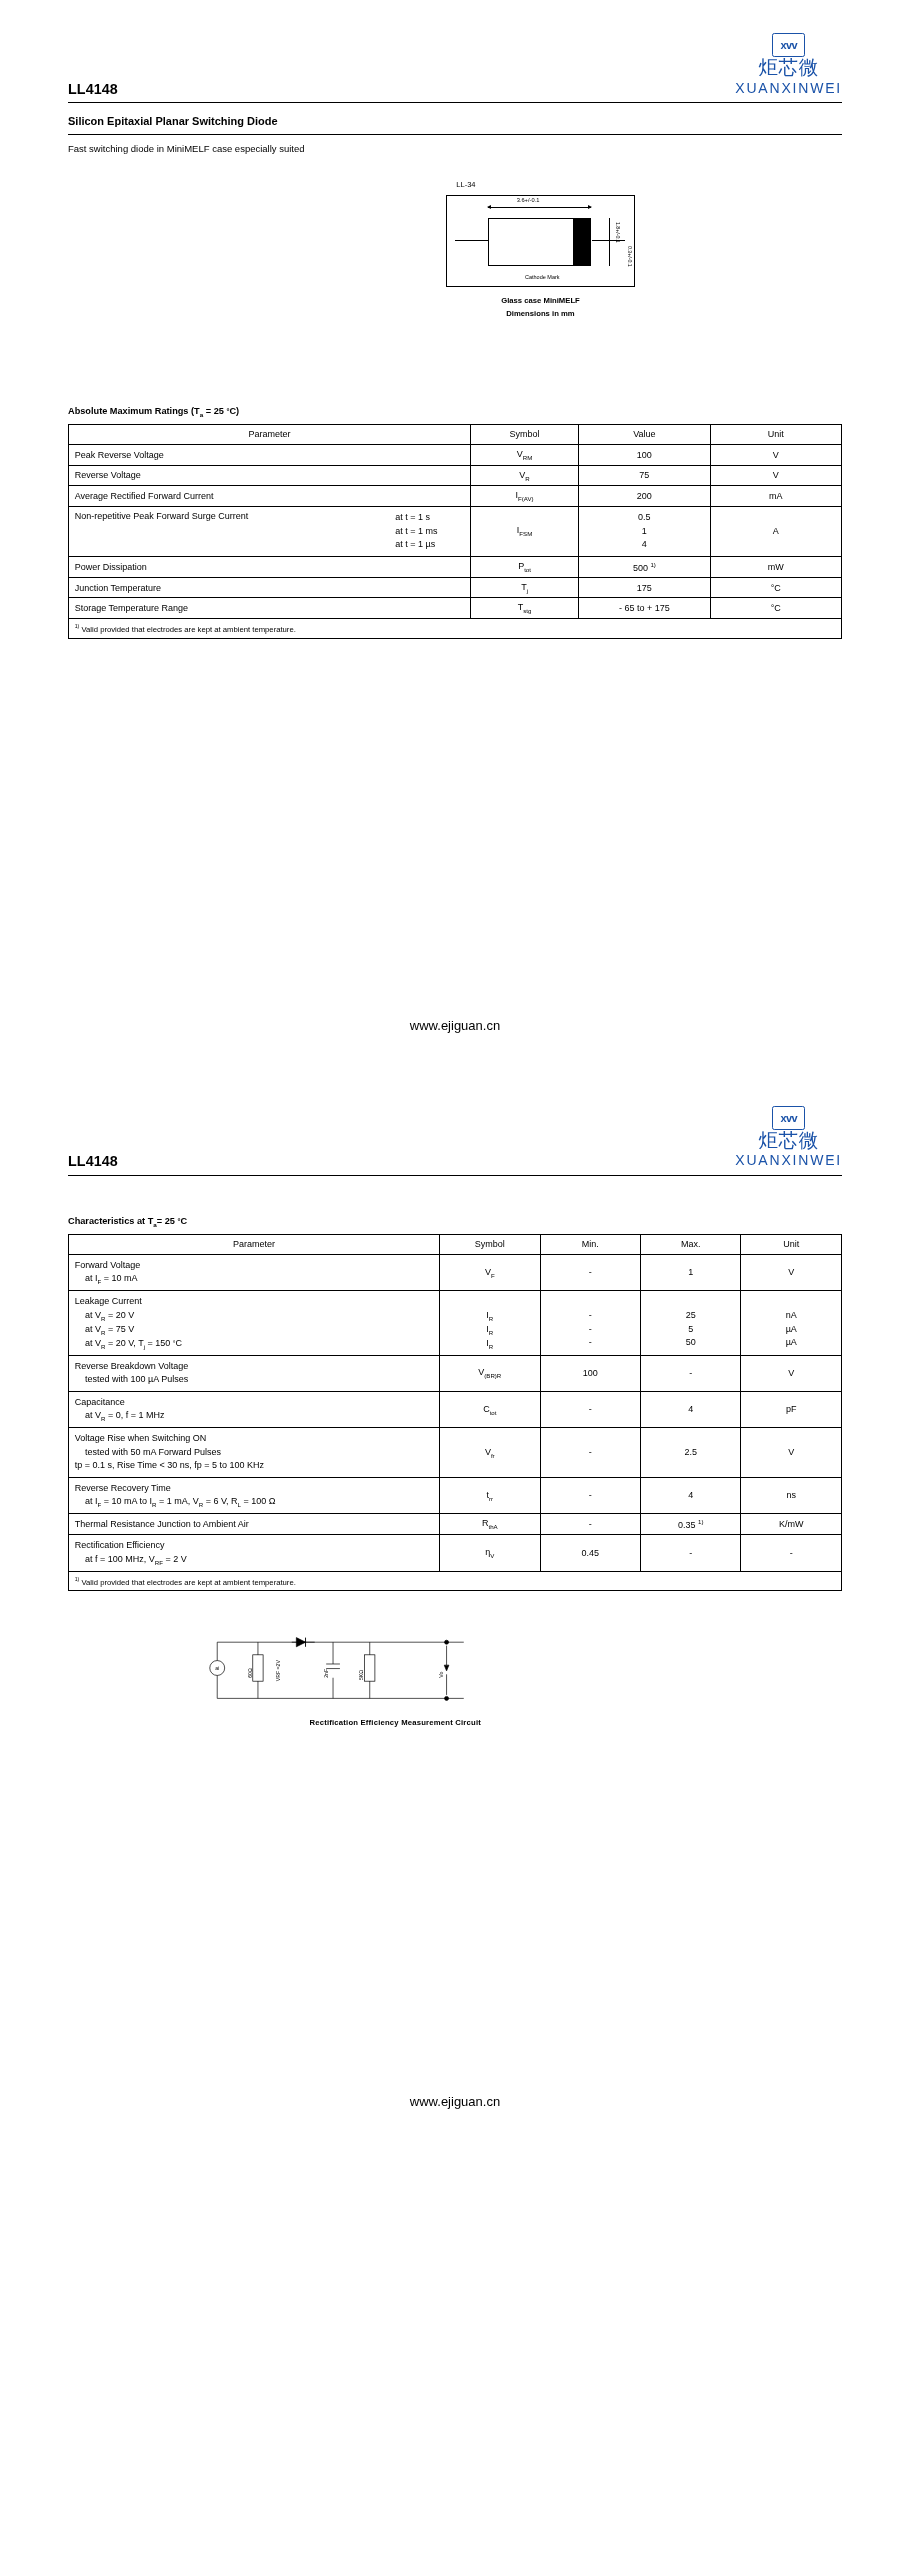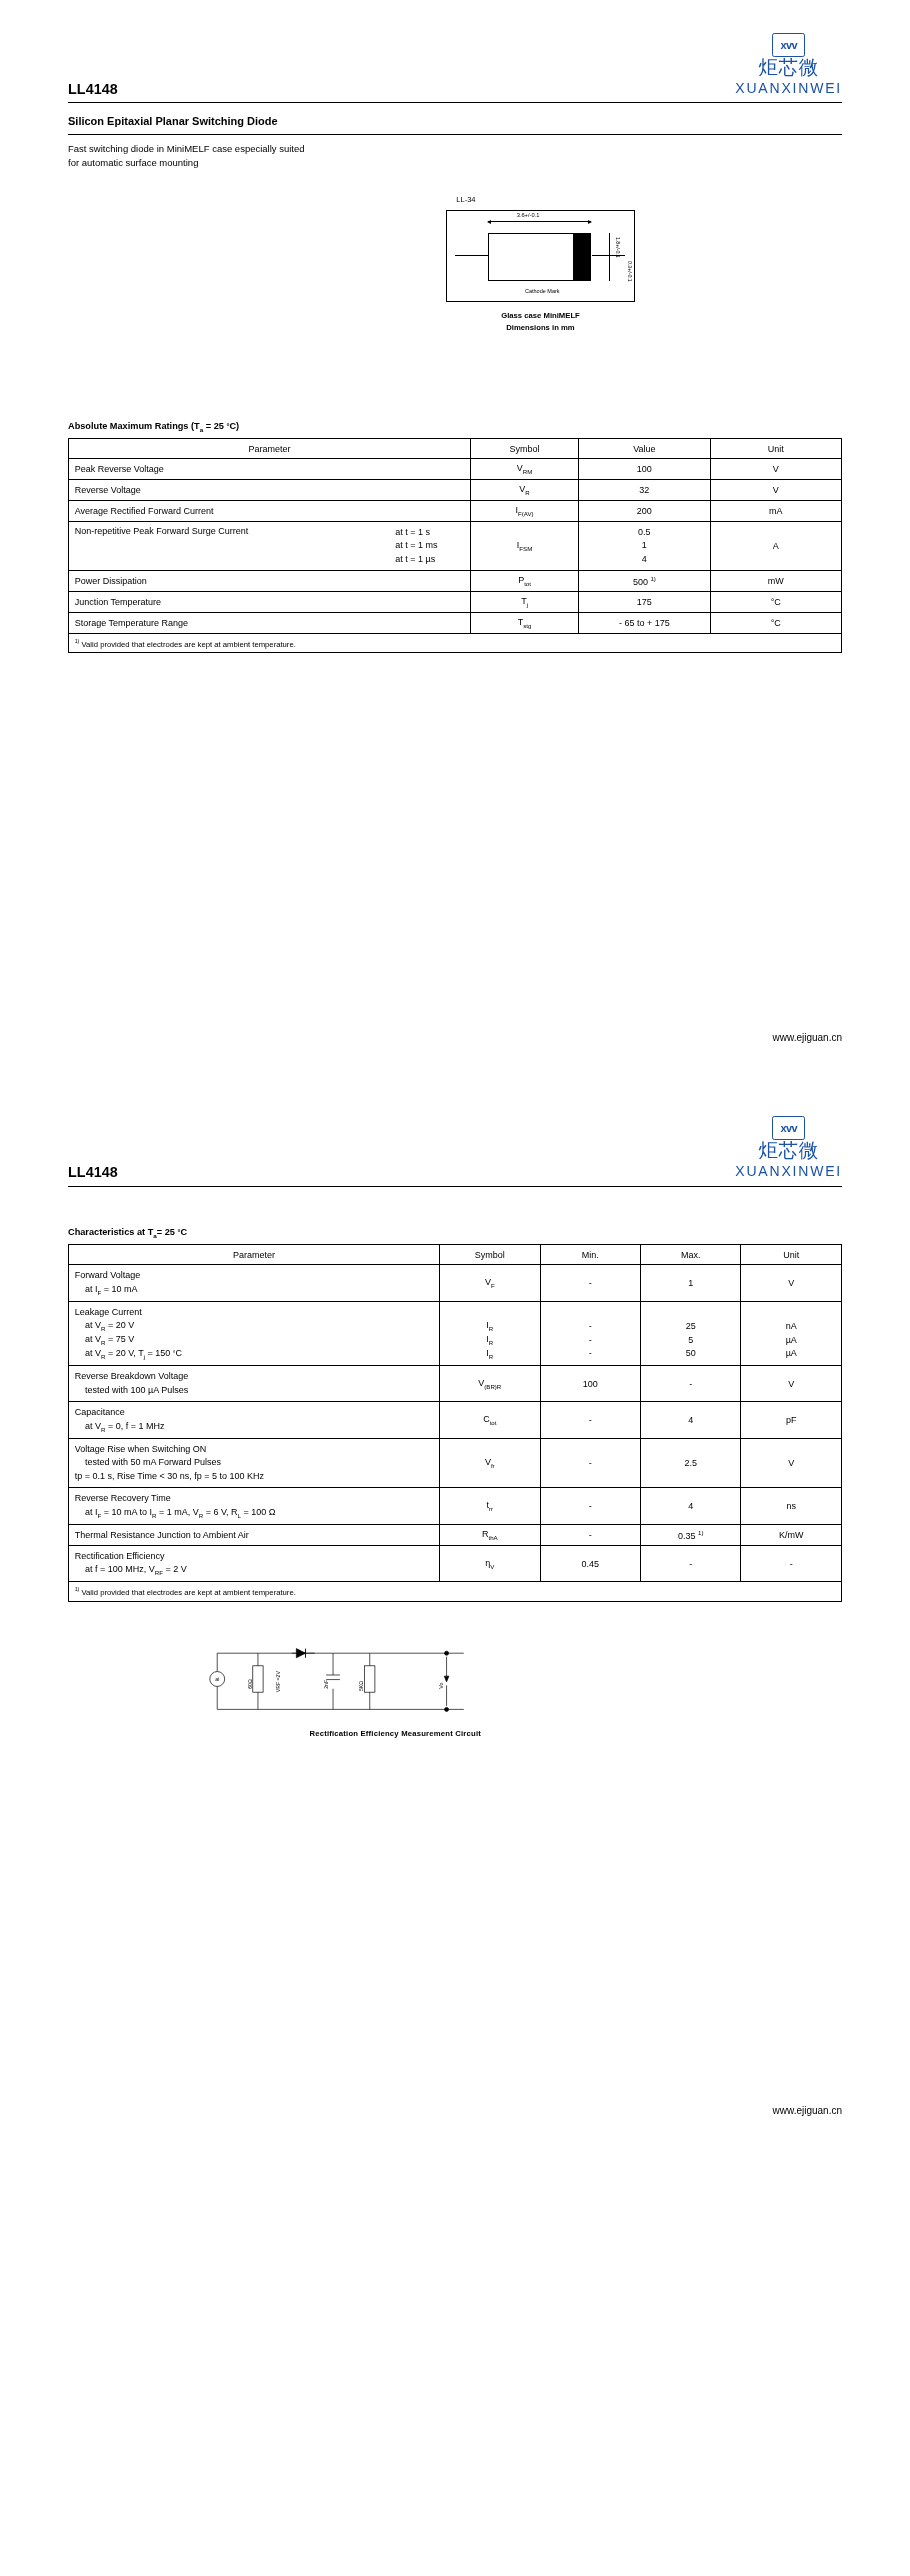--- a/index.html
+++ b/index.html
@@ -218,22 +218,22 @@
   sup { font-size: 0.68em; }
   .multi { line-height: 1.5; }
   .cond-cell {
     display: flex;
     justify-content: space-between;
   }
   .cond-left { }
   .cond-right { text-align: left; min-width: 69px; }
   
   .footer {
-    text-align: right;
-    font-size: 10px;
+    text-align: center;
+    font-size: 13px;
     color: #000;
     padding-top: 23px;
   }
   .page-gap { height: 40px; }
   
   .circuit-wrap {
     margin-top: 34px;
     display: flex;
     flex-direction: column;
     align-items: flex-start;
@@ -264,21 +264,20 @@
         <div class="logo-en">XUANXINWEI</div>
       </div>
     </div>
     <hr class="rule">
 
     <div class="subtitle">Silicon Epitaxial Planar Switching Diode</div>
     <hr class="rule-thin" style="margin-top:6.9px">
 
     <div class="intro">
       <div>Fast switching diode in MiniMELF case especially suited</div>
-      <div>for automatic surface mounting</div>
     </div>
 
     <div class="pkg-wrap">
       <div class="pkg-inner">
         <div class="pkg-label-top">LL-34</div>
         <div class="pkg-box">
           <div class="lead lead-l"></div>
           <div class="lead lead-r"></div>
           <div class="diode-body">
             <div class="cathode-band"></div>
@@ -312,21 +311,21 @@
       <tbody>
         <tr>
           <td class="l pad-l">Peak Reverse Voltage</td>
           <td class="c">V<sub>RM</sub></td>
           <td class="c">100</td>
           <td class="c">V</td>
         </tr>
         <tr>
           <td class="l pad-l">Reverse Voltage</td>
           <td class="c">V<sub>R</sub></td>
-          <td class="c">32</td>
+          <td class="c">75</td>
           <td class="c">V</td>
         </tr>
         <tr>
           <td class="l pad-l">Average Rectified Forward Current</td>
           <td class="c">I<sub>F(AV)</sub></td>
           <td class="c">200</td>
           <td class="c">mA</td>
         </tr>
         <tr>
           <td class="l pad-l">

